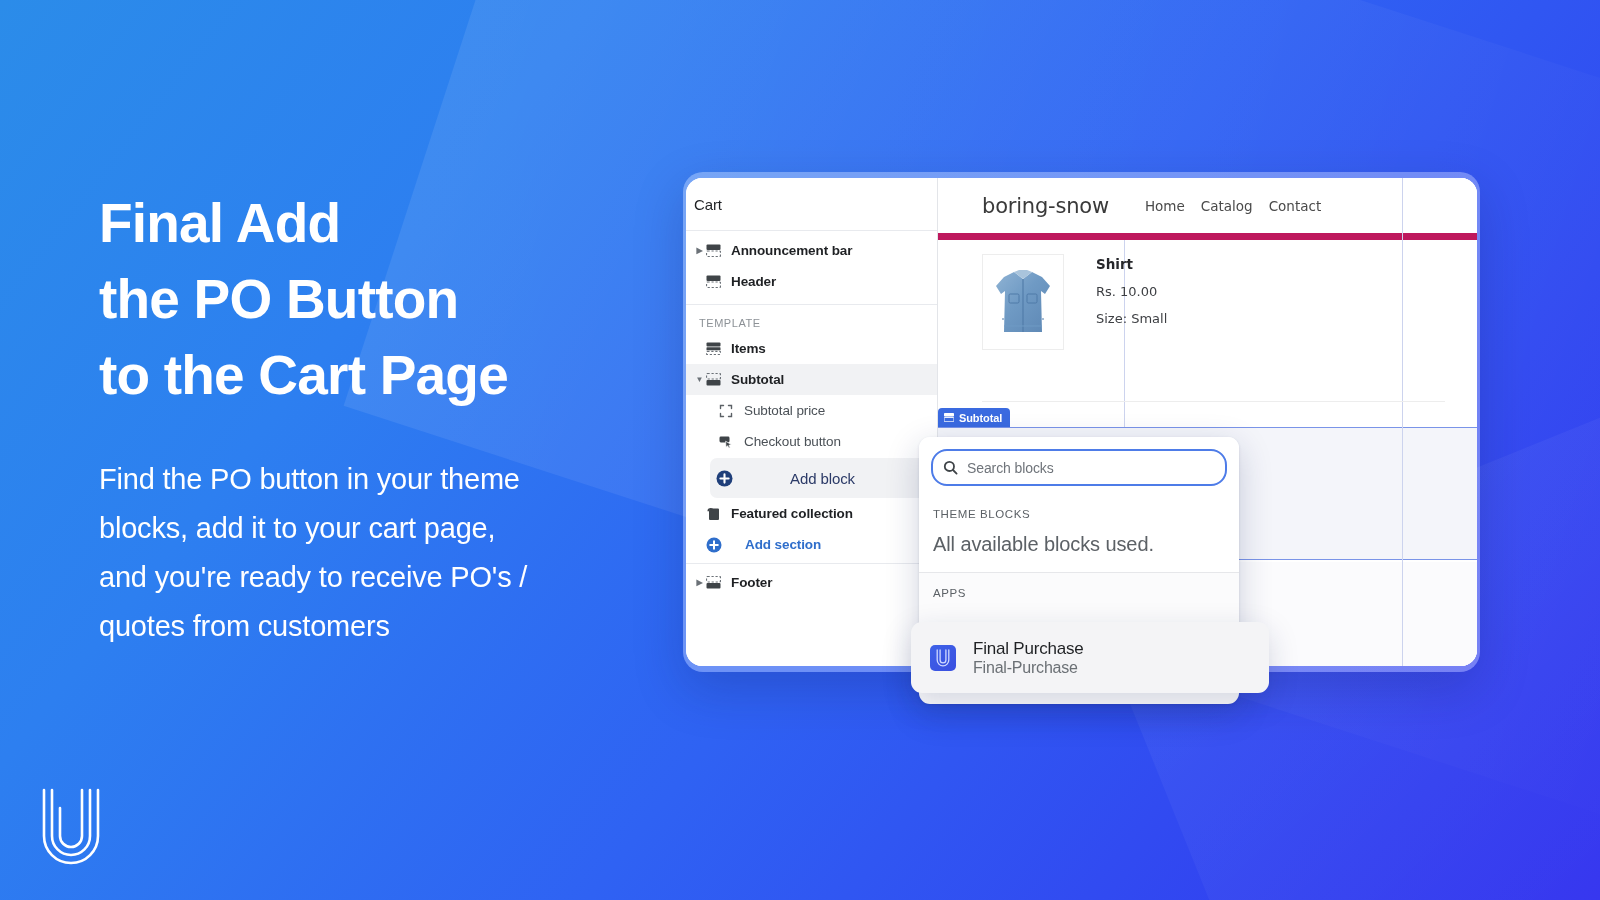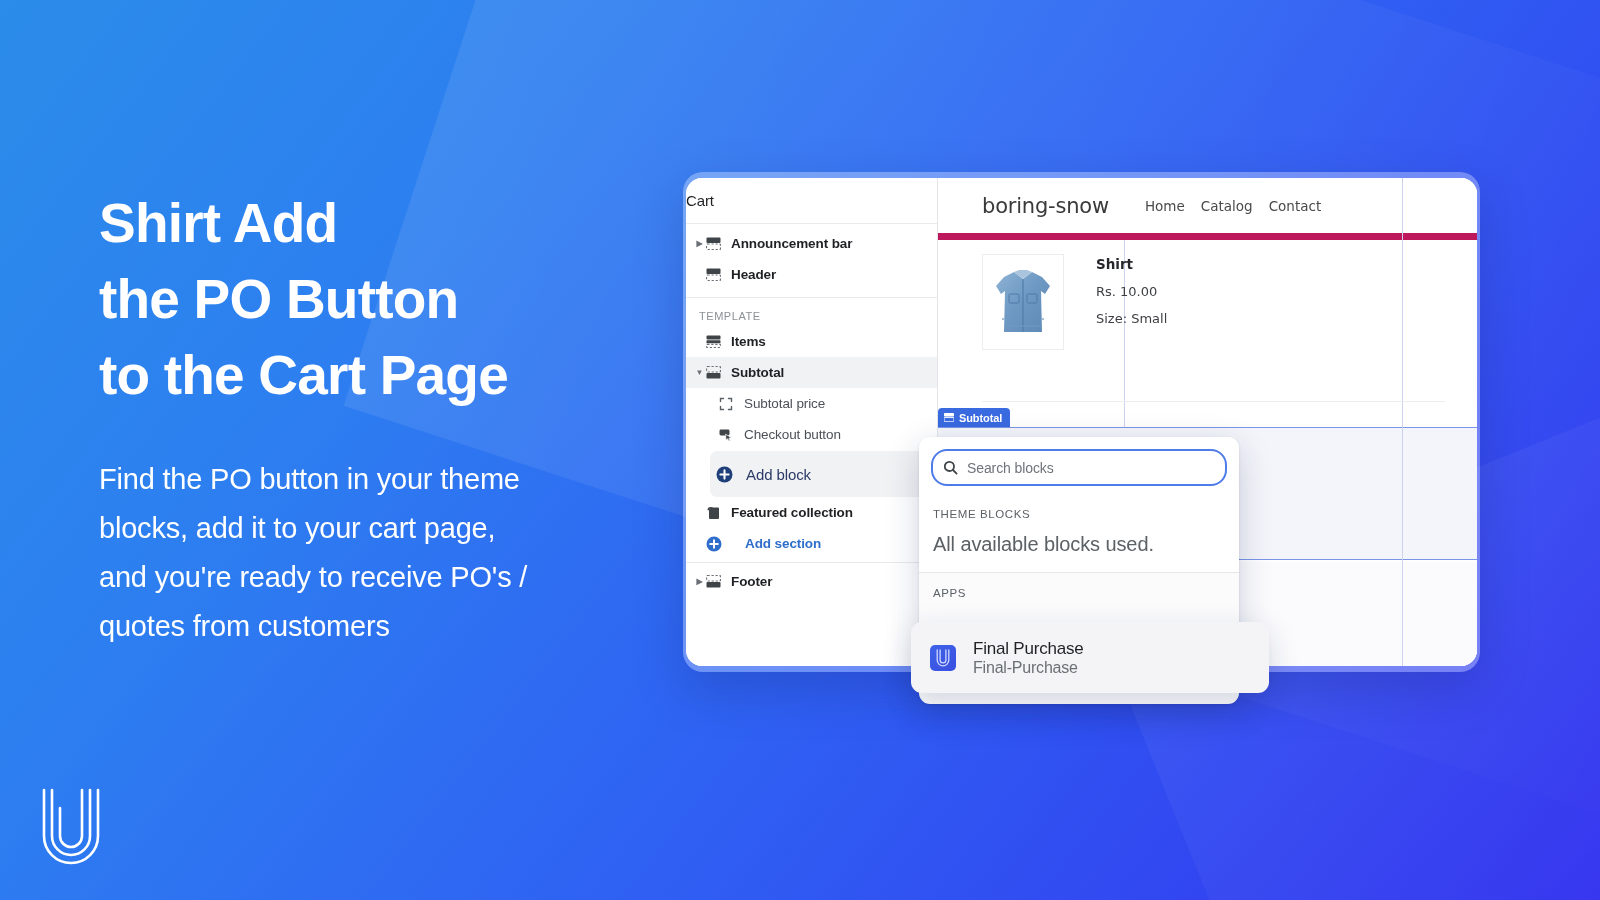--- a/index.html
+++ b/index.html
@@ -77,23 +77,23 @@
 
   
   .sidebar {
     width: 252px; height: 100%;
     background: #ffffff;
     border-right: 1px solid #e3e5e9;
     flex: none;
     position: relative;
   }
   .sb-title {
-    height: 46px;
-    display: flex; align-items: center;
-    padding-left: 0;
+    height: 53px;
+    display: flex; align-items: center;
+    padding-left: 8px;
     font-size: 15px; color: #1f2124;
     border-bottom: 1px solid #e8eaee;
     letter-spacing: -0.1px;
   }
   .sb-group { padding: 4px 0; }
   .sb-div { height: 1px; background: #e8eaee; margin: 3px 0; }
   .sb-row {
     height: 31px;
     display: flex; align-items: center;
     padding-left: 7px;
@@ -114,26 +114,27 @@
   .sb-ico { width: 22px; flex: none; display: flex; align-items: center; justify-content: flex-start; }
   .sb-label { margin-left: 3px; }
   .sb-section-head {
     font-size: 11px; color: #8c9196;
     letter-spacing: 0.55px;
     padding: 9px 0 4px 13px;
     font-weight: normal;
   }
   .addblock-row {
     margin: 1px 6px 0 24px;
-    height: 46px; border-radius: 7px;
+    height: 40px; border-radius: 7px;
     background: #f1f2f4;
     display: flex; align-items: center;
     padding-left: 6px;
     font-size: 15px; color: #2b3a67;
     letter-spacing: -0.1px;
+    gap: 44px;
   }
   .addblock-row .sb-label { margin-left: 8px; }
   .addsection-row {
     height: 31px; display: flex; align-items: center;
     padding-left: 20px;
     font-size: 13.5px; font-weight: bold; color: #2f6ecb;
     letter-spacing: -0.1px;
   }
   .addsection-row .sb-label { margin-left: 17px; }
 
@@ -270,21 +271,21 @@
 </head>
 <body>
 
 <div class="stage">
 
   <div class="diag-band"></div>
   <div class="diag-band2"></div>
 
   <div class="copy">
     <div class="headline">
-      <span class="ln">Shirt Add</span>
+      <span class="ln">Final Add</span>
       <span class="ln">the PO Button</span>
       <span class="ln">to the Cart Page</span>
     </div>
     <div class="subcopy">
       <span class="ln">Find the PO button in your theme</span>
       <span class="ln">blocks, add it to your cart page,</span>
       <span class="ln">and you're ready to receive PO's /</span>
       <span class="ln">quotes from customers</span>
     </div>
   </div>

